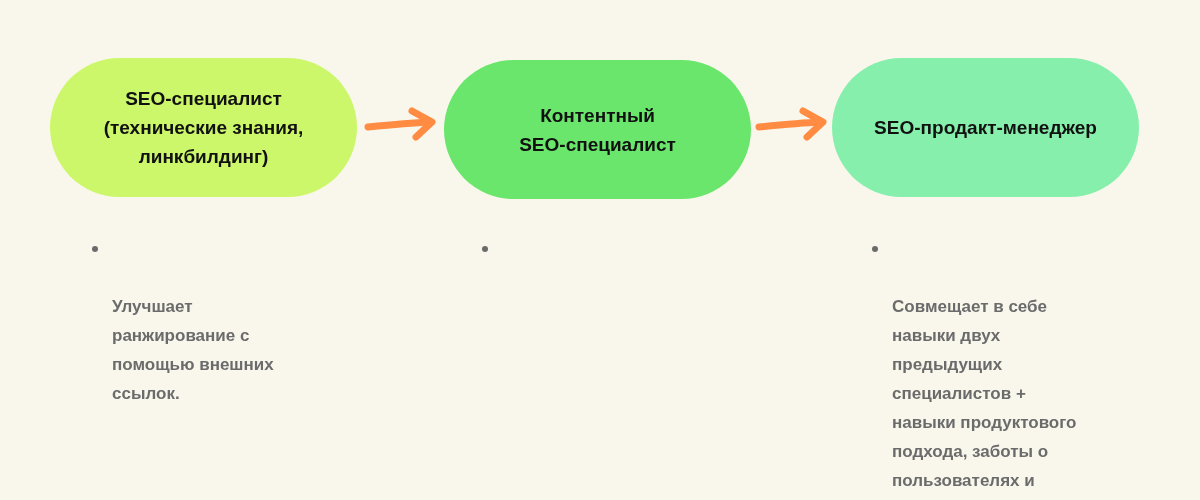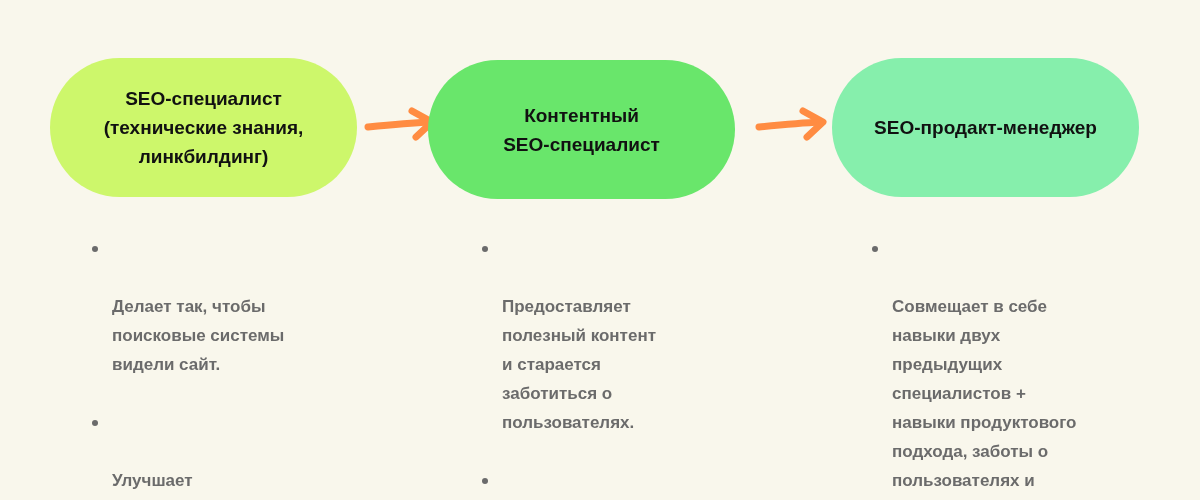--- a/index.html
+++ b/index.html
@@ -26,21 +26,21 @@
       color: #111111;
       font-size: 19px;
       line-height: 29px;
       box-sizing: border-box;
       padding: 0 30px;
     }
     .pill .pill-text {
       white-space: pre-line;
     }
     .pill-1 { left: 50px;  top: 58px; width: 307px; }
-    .pill-2 { left: 428px; top: 60px; width: 307px; }
+    .pill-2 { left: 444px; top: 60px; width: 307px; }
     .pill-3 { left: 832px; top: 58px; width: 307px; }
 
     .arrow {
       position: absolute;
       width: 76px;
       height: 40px;
     }
     .arrow-1 { left: 364px; top: 105px; }
     .arrow-2 { left: 755px; top: 105px; }
 
@@ -98,42 +98,28 @@
   <path d="M48 6 L 68 17 L 52 32" stroke="#ff8c42" stroke-width="7" stroke-linecap="round" stroke-linejoin="round" fill="none"></path>
 </svg>
 
 <div class="pill pill-3" style="background:#86efac">
   <span class="pill-text">SEO-продакт-менеджер</span>
 </div>
 
 <div class="desc desc-1">
   <div class="bullet-item">
     <span class="bullet-dot"></span>
-    <span>Делает так, чтобы
-поисковые системы
-видели сайт.</span>
-  </div>
-  <div class="bullet-item">
-    <span class="bullet-dot"></span>
     <span>Улучшает
 ранжирование с
 помощью внешних
 ссылок.</span>
   </div>
 </div>
 
 <div class="desc desc-2">
-  <div class="bullet-item">
-    <span class="bullet-dot"></span>
-    <span>Предоставляет
-полезный контент
-и старается
-заботиться о
-пользователях.</span>
-  </div>
   <div class="bullet-item">
     <span class="bullet-dot"></span>
     
   </div>
 </div>
 
 <div class="desc desc-3">
   <div class="bullet-item">
     <span class="bullet-dot"></span>
     <span>Совмещает в себе

